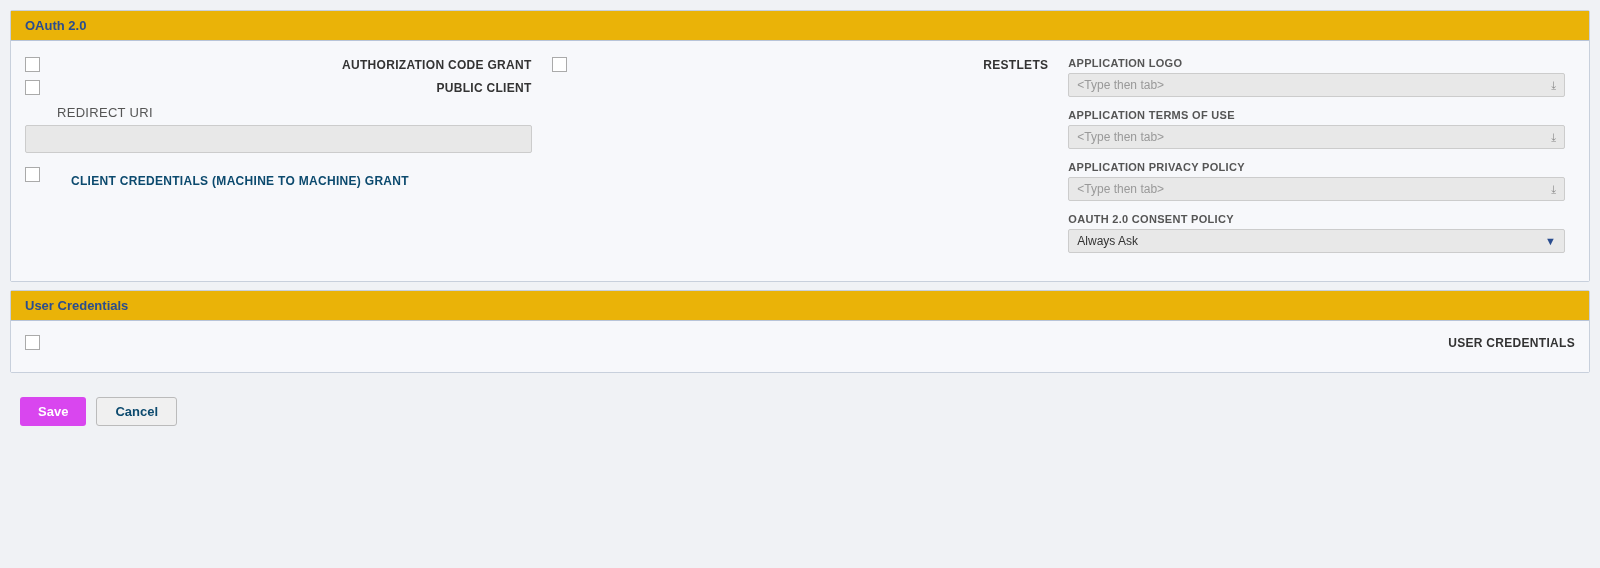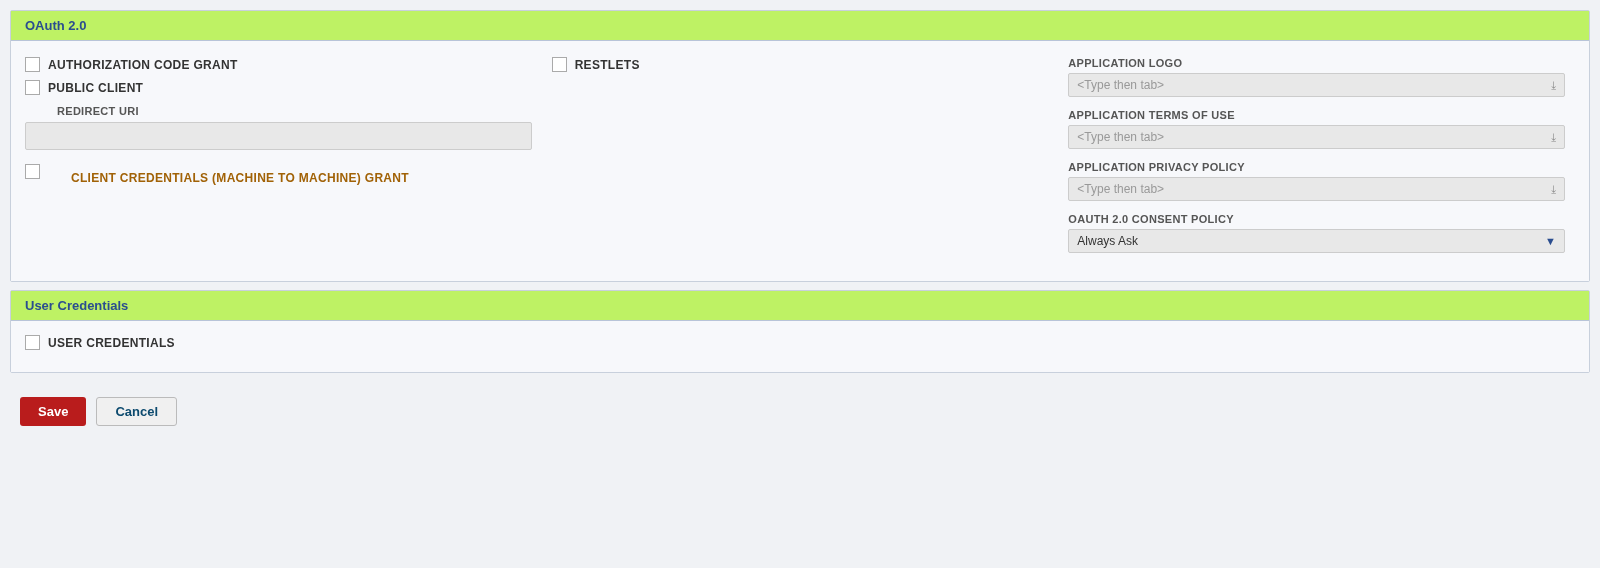--- a/index.html
+++ b/index.html
@@ -18,21 +18,21 @@
     }
 
     .section {
       background: #fff;
       border: 1px solid #c8d0dc;
       margin-bottom: 8px;
       border-radius: 2px;
     }
 
     .section-header {
-      background: #bef264;
+      background: #eab308;
       padding: 7px 14px;
       font-weight: bold;
       font-size: 13px;
       color: #2a4d8f;
       border-bottom: 1px solid #b8c4d8;
     }
 
     .section-body {
       padding: 16px 14px;
       background: #f7f8fb;
@@ -48,20 +48,21 @@
       padding: 0 10px;
     }
     .oauth-col:first-child {
       padding-left: 0;
     }
 
     .checkbox-row {
       display: flex;
       align-items: center;
       margin-bottom: 8px;
+      justify-content: space-between;
     }
 
     .checkbox-row input[type="checkbox"] {
       width: 15px;
       height: 15px;
       margin-right: 8px;
       flex-shrink: 0;
       border: 1px solid #aaa;
       background: #fff;
       appearance: none;
@@ -80,22 +81,22 @@
 
     .checkbox-label {
       font-size: 12px;
       font-weight: bold;
       color: #333;
       text-transform: uppercase;
       letter-spacing: 0.3px;
     }
 
     .field-label {
-      font-size: 11px;
-      font-weight: bold;
+      font-size: 13px;
+      font-weight: normal;
       color: #555;
       text-transform: uppercase;
       letter-spacing: 0.3px;
       margin-bottom: 5px;
       margin-top: 10px;
       padding-left: 32px;
     }
 
     .text-input {
       width: 100%;
@@ -142,21 +143,21 @@
       font-weight: bold;
       color: #555;
       text-transform: uppercase;
       letter-spacing: 0.3px;
       margin-bottom: 10px;
     }
 
     .client-cred-label {
       font-size: 12px;
       font-weight: bold;
-      color: #a16207;
+      color: #0c4a6e;
       text-transform: uppercase;
       letter-spacing: 0.3px;
       margin-top: 8px;
       margin-left: 23px;
       line-height: 1.4;
     }
 
     .redirect-section {
       margin-top: 8px;
     }
@@ -167,21 +168,21 @@
     }
 
     .button-row {
       display: flex;
       gap: 10px;
       padding: 16px 10px;
       align-items: center;
     }
 
     .btn-save {
-      background: #b91c1c;
+      background: #d946ef;
       color: #fff;
       border: none;
       padding: 7px 18px;
       font-size: 13px;
       font-weight: bold;
       border-radius: 3px;
       cursor: pointer;
     }
 
     .btn-cancel {

